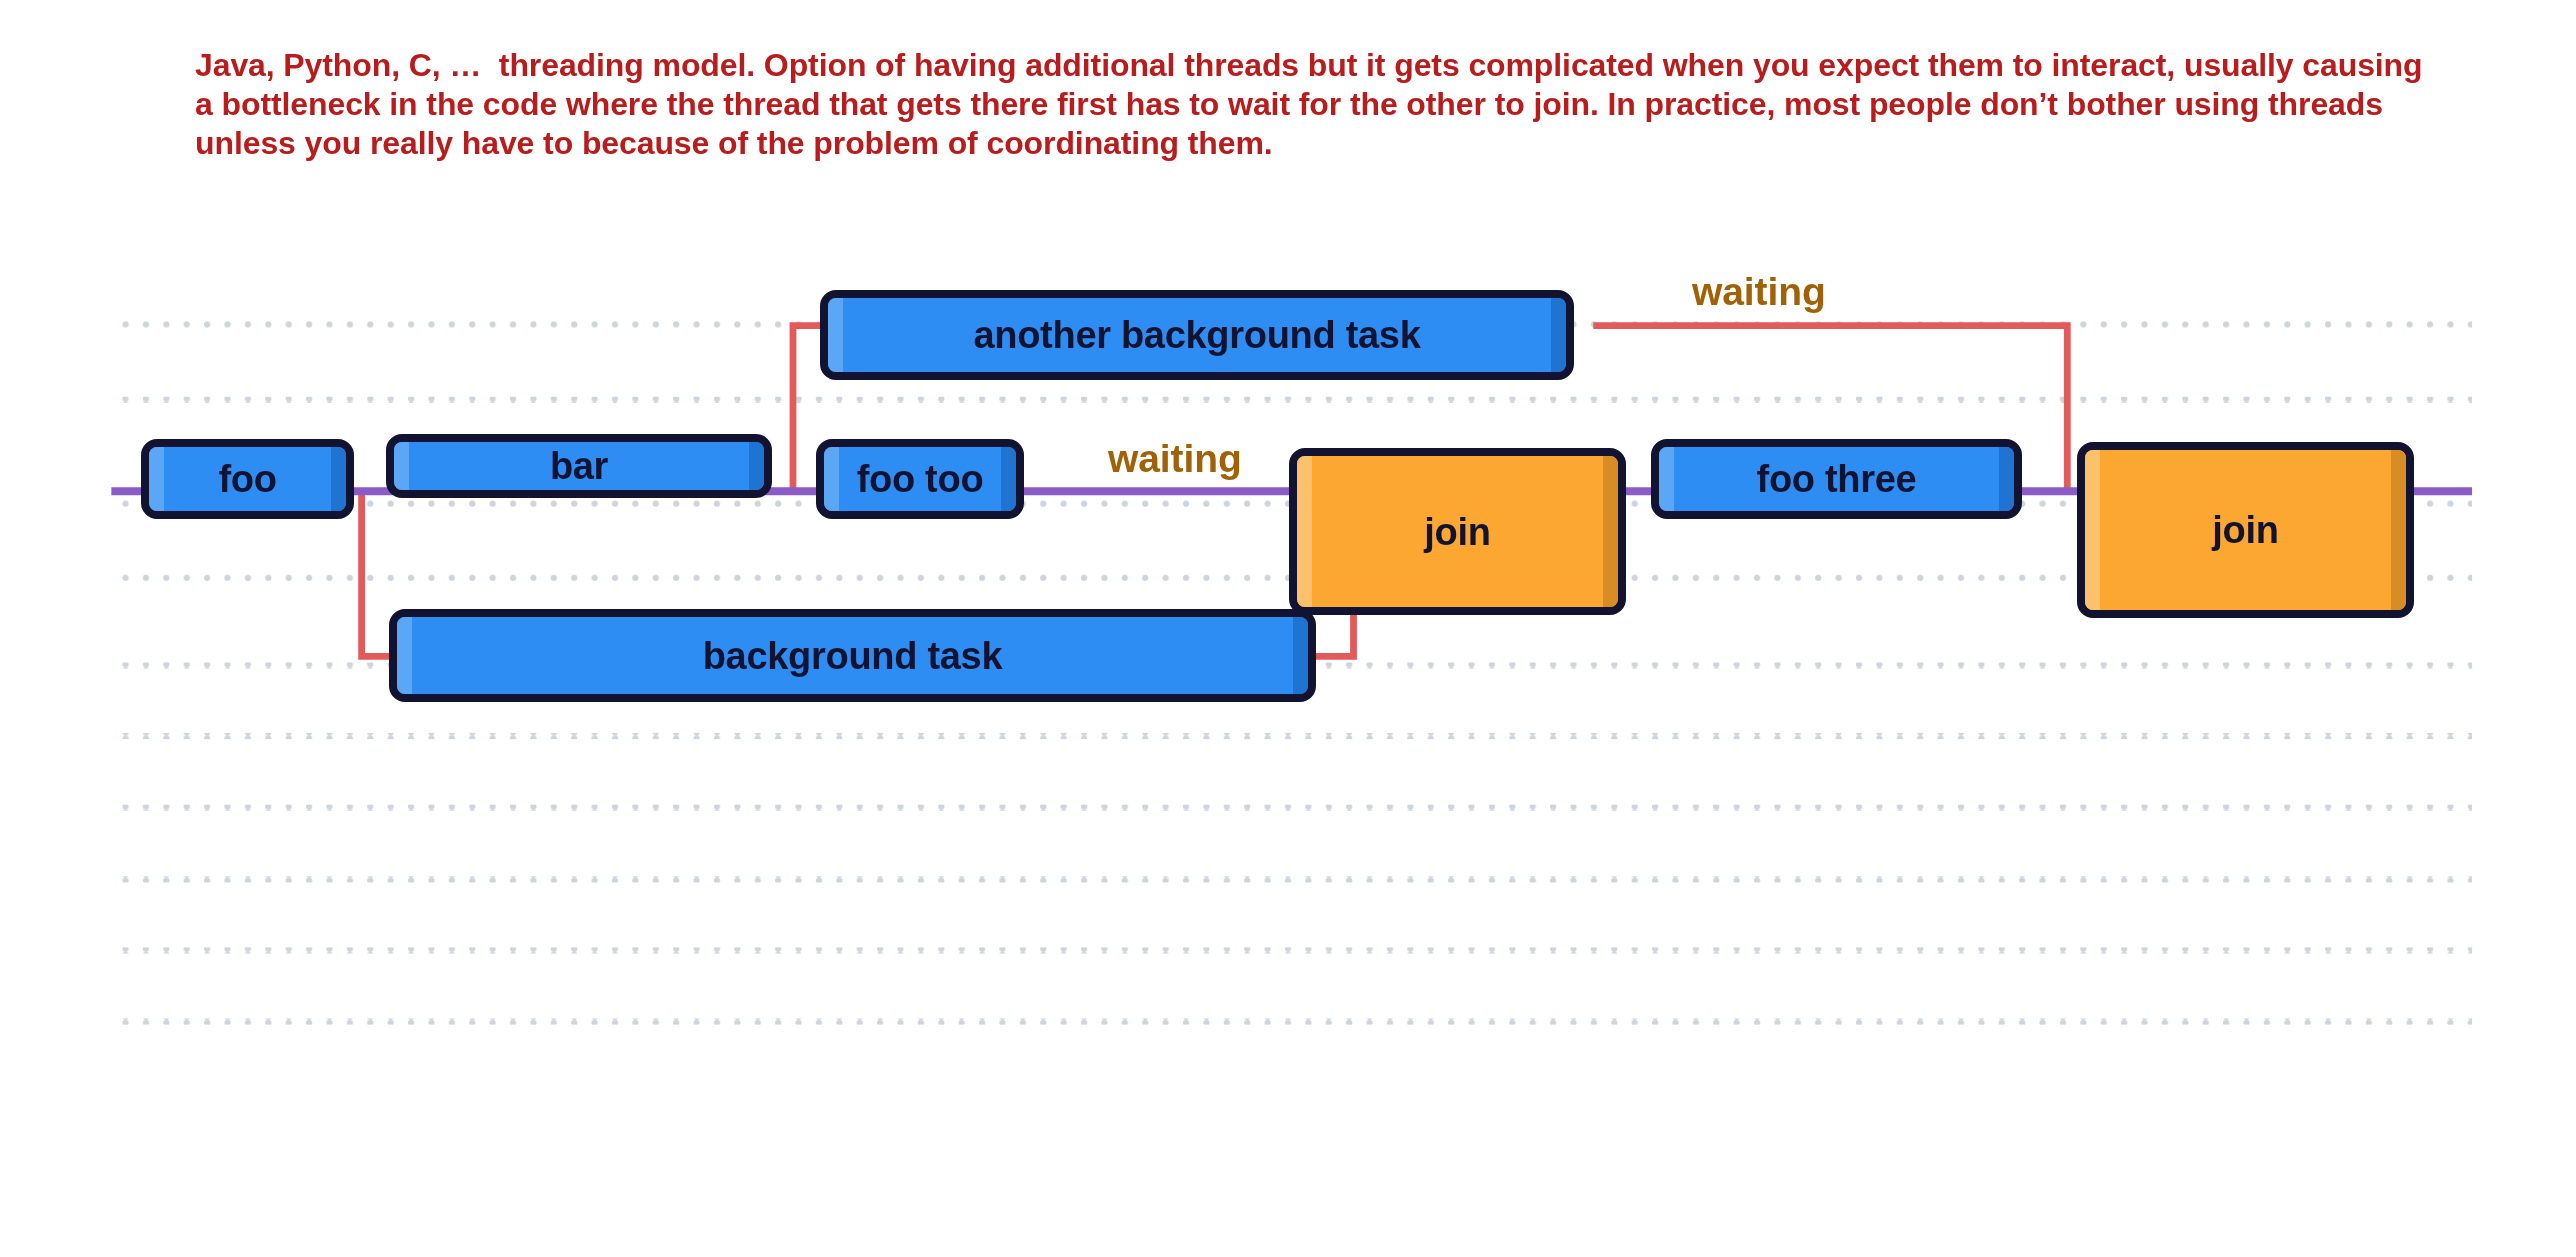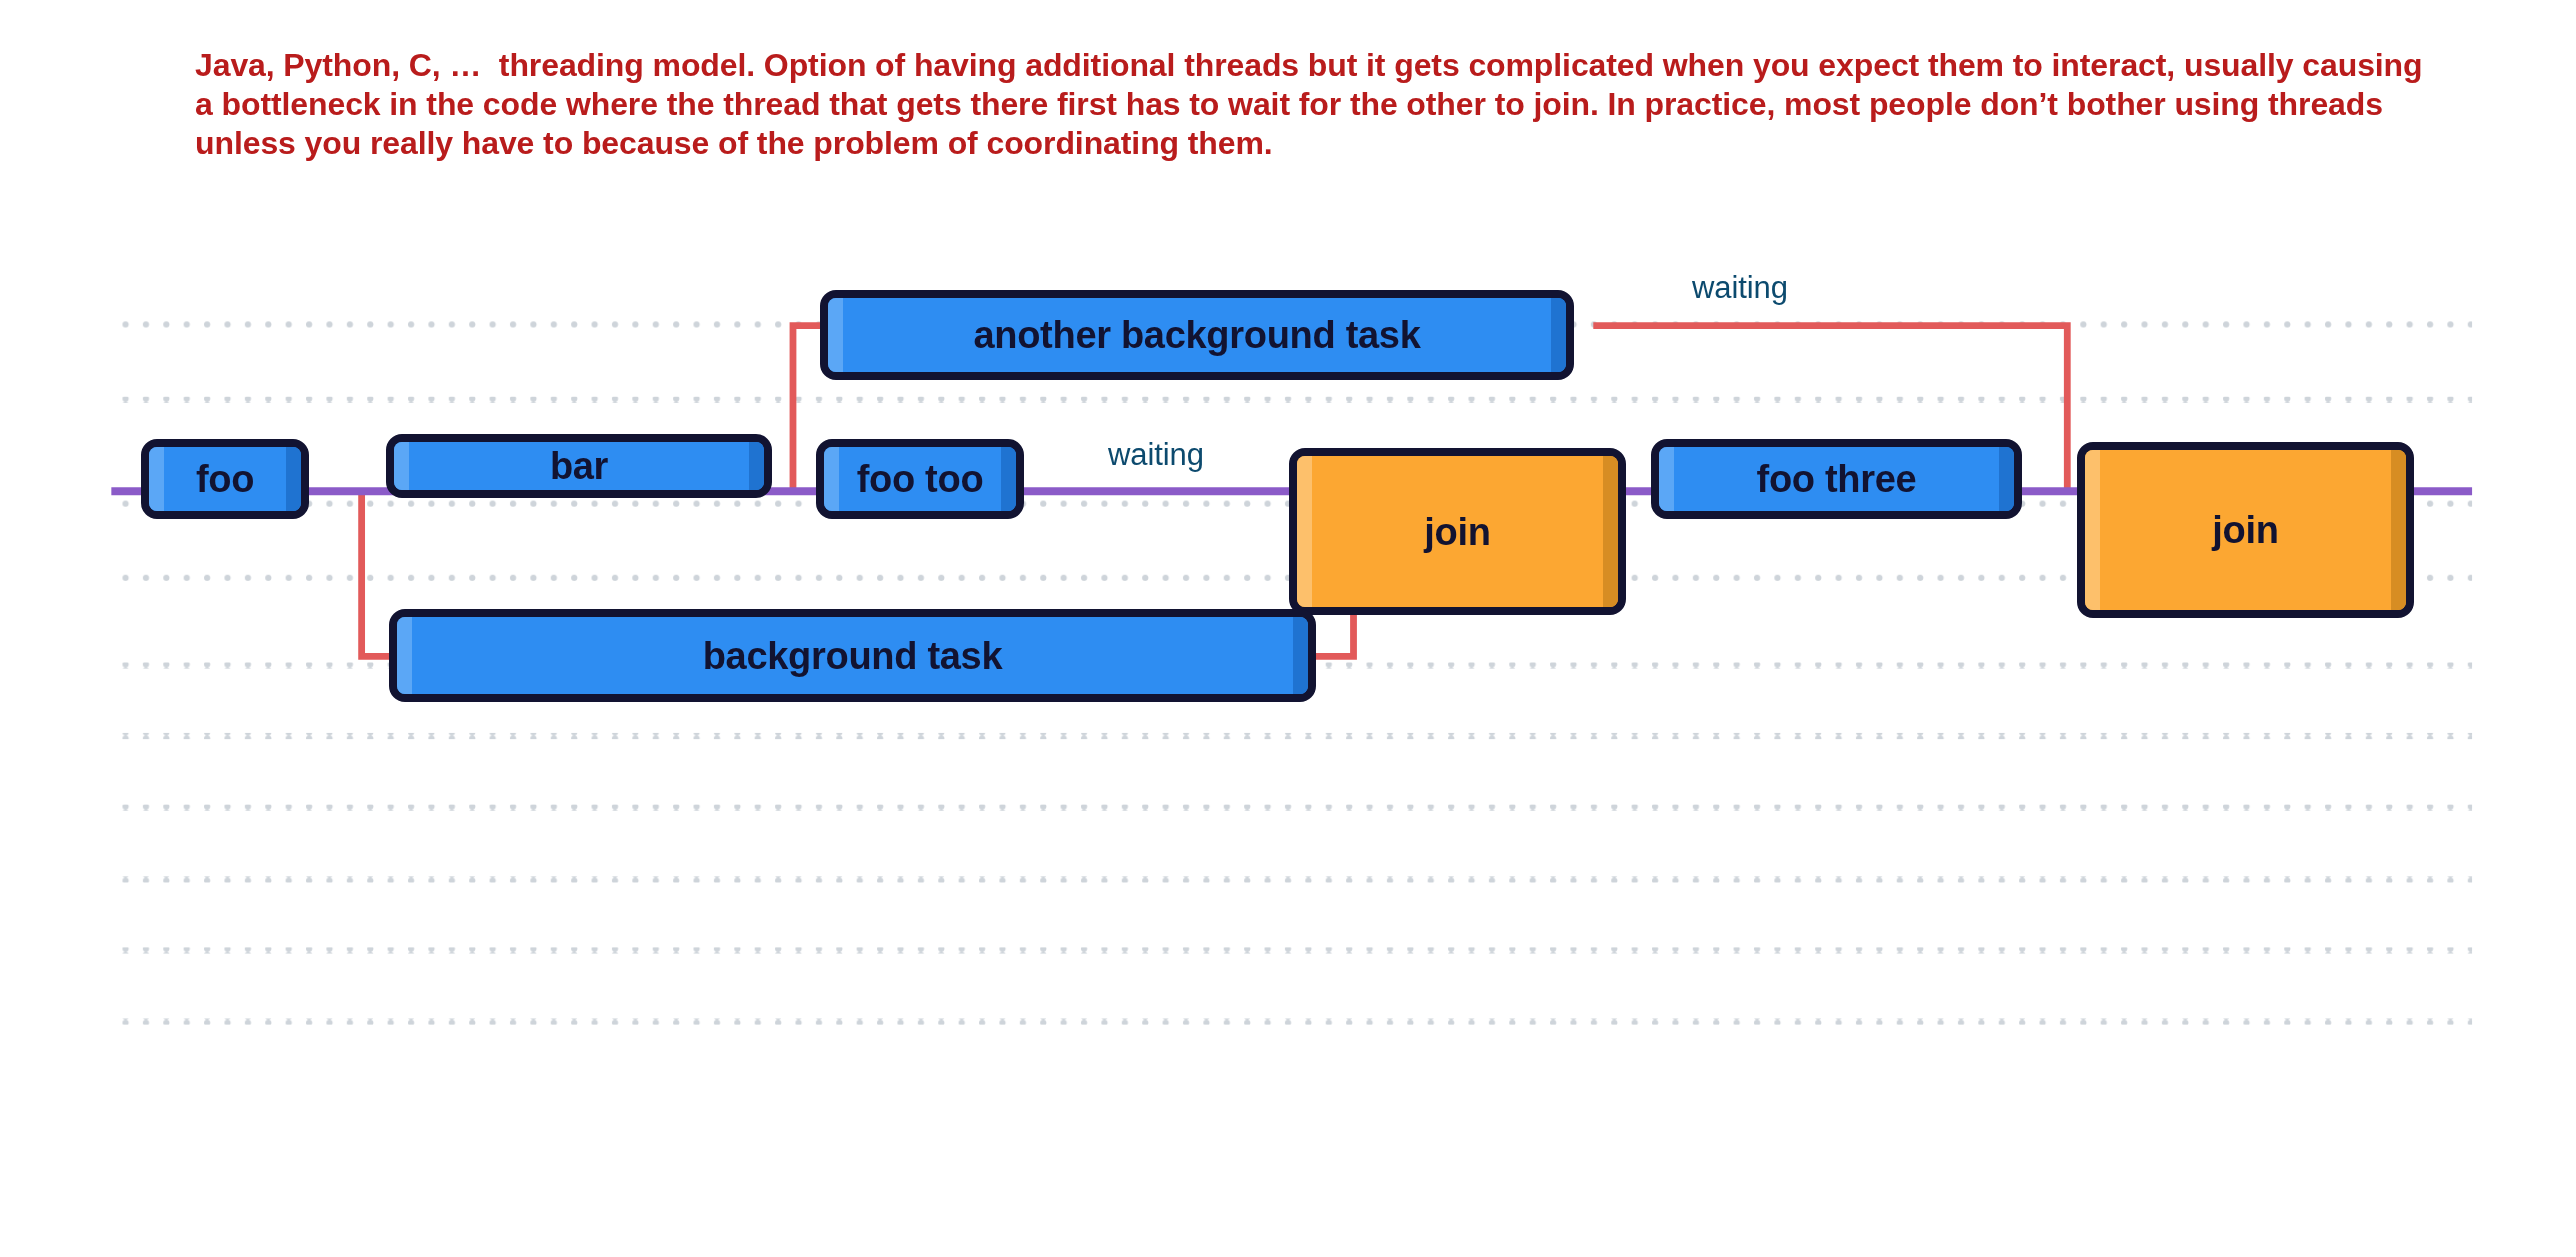--- a/index.html
+++ b/index.html
@@ -81,23 +81,23 @@
   .task-box.blue .edge-dark  { background: #1F73D1; }
 
   
   .task-box.orange { background: #FCA732; margin-top: 40px; }
   .task-box.orange .edge-light { background: #FDC06B; }
   .task-box.orange .edge-dark  { background: #D78D23; }
 
   
   .edge-label {
     position: absolute;
-    font-size: 31px;
-    font-weight: 400;
-    color: #0c4a6e;
+    font-size: 39px;
+    font-weight: 700;
+    color: #a16207;
     letter-spacing: -0.1px;
     white-space: nowrap;
     line-height: 1;
   }
 </style>
 </head>
 <body>
 
 <div id="intro-paragraph">Java, Python, C, …  threading model. Option of having additional threads but it gets complicated when you expect them to interact, usually causing a bottleneck in the code where the thread that gets there first has to wait for the other to join. In practice, most people don’t bother using threads unless you really have to because of the problem of coordinating them.</div>
 
@@ -138,21 +138,21 @@
       <line x1="180" y1="795" x2="4000" y2="795"></line>
     </g>
   </svg>
 
   <div class="task-box blue" style="left:820px; top:290px; width:754px; height:90px;">
     <span class="edge-light"></span>
     <span class="edge-dark"></span>
     <span class="box-label">another background task</span>
   </div>
 
-  <div class="task-box blue" style="left:141px; top:439px; width:168px; height:80px;">
+  <div class="task-box blue" style="left:141px; top:439px; width:213px; height:80px;">
     <span class="edge-light"></span>
     <span class="edge-dark"></span>
     <span class="box-label">foo</span>
   </div>
 
   <div class="task-box blue" style="left:386px; top:434px; width:386px; height:64px;">
     <span class="edge-light"></span>
     <span class="edge-dark"></span>
     <span class="box-label">bar</span>
   </div>

